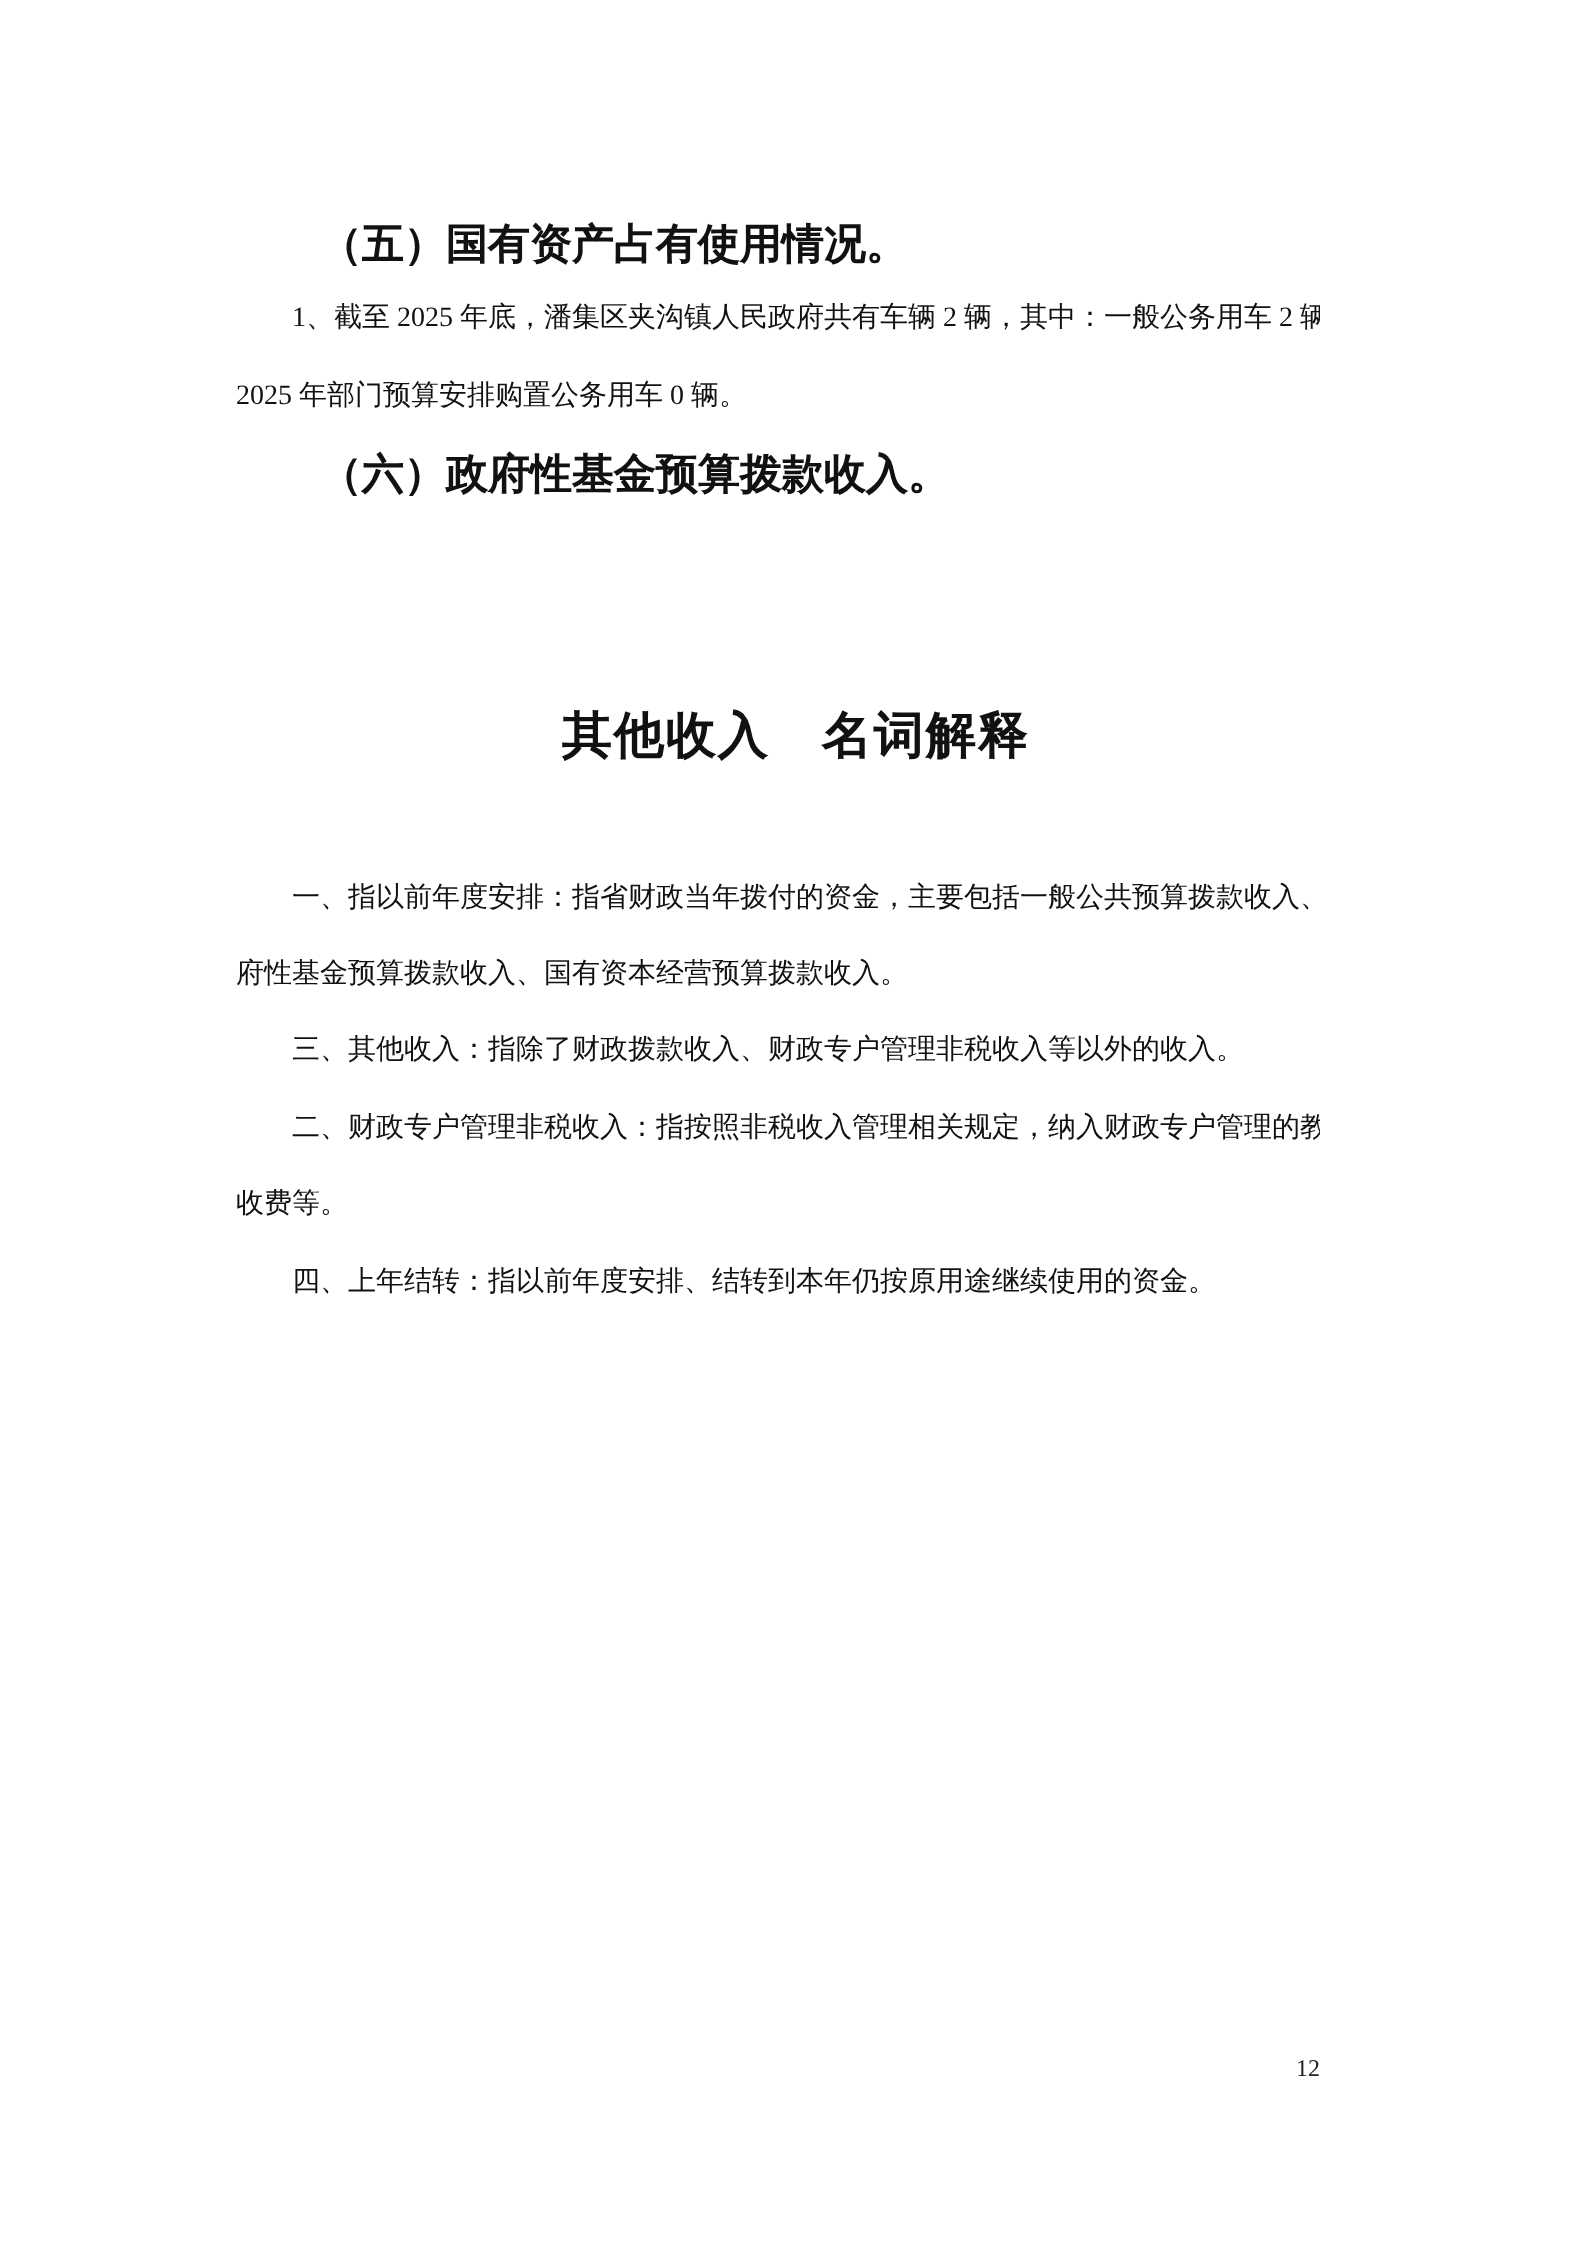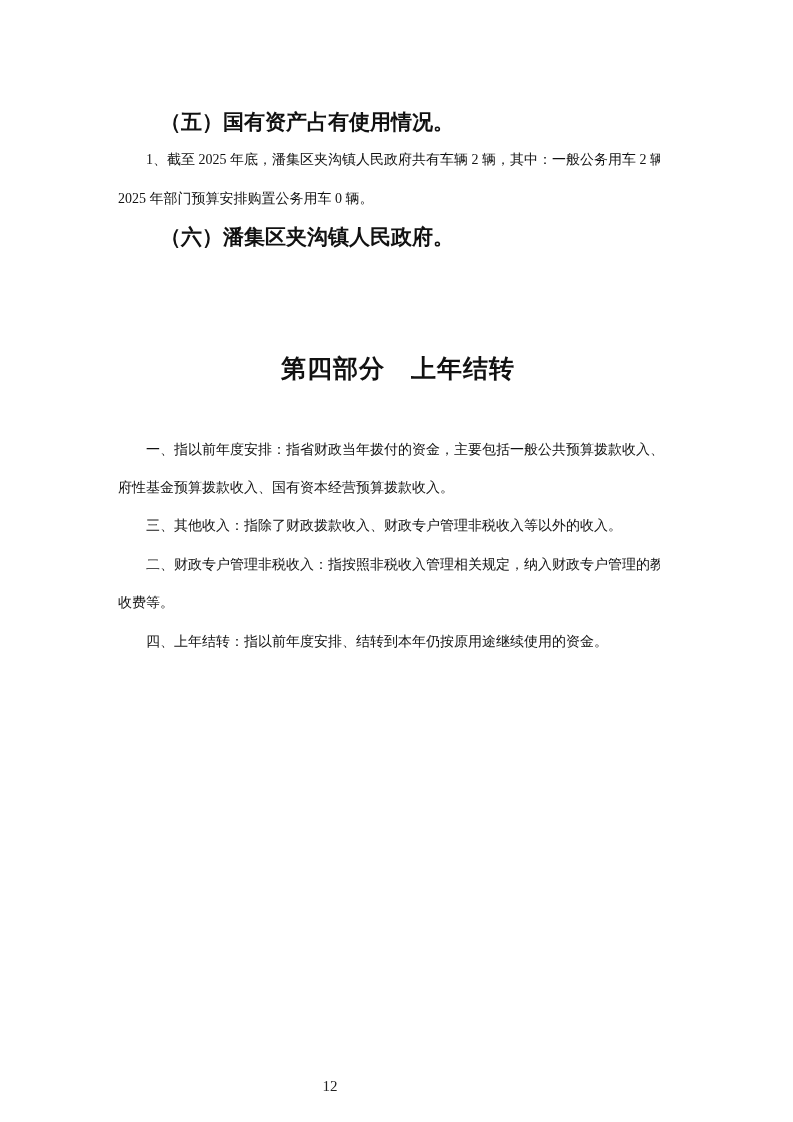--- a/index.html
+++ b/index.html
@@ -42,43 +42,43 @@
     font-size: 25px;
     line-height: 30px;
     font-weight: 600;
     text-align: center;
     text-indent: 0;
     margin: 96px 0 48px 0;
     letter-spacing: 1px;
   }
   .page-number {
     position: absolute;
-    top: 1076px;
+    top: 1024px;
     left: 0;
     width: 100%;
-    text-align: center;
-    font-size: 15px;
+    text-align: right;
+    font-size: 12px;
     line-height: 20px;
     color: #222222;
   }
 </style>
 </head>
 <body>
 
 <div class="page">
   <div class="content">
 
     <h2 class="sub-heading">（五）国有资产占有使用情况。</h2>
 
     <p class="body-text">1、截至 2025 年底，潘集区夹沟镇人民政府共有车辆 2 辆，其中：一般公务用车 2 辆。2025 年部门预算安排购置公务用车 0 辆。</p>
 
-    <h2 class="sub-heading">（六）潘集区夹沟镇人民政府。</h2>
+    <h2 class="sub-heading">（六）政府性基金预算拨款收入。</h2>
 
 
-    <h1 class="part-title">第四部分　上年结转</h1>
+    <h1 class="part-title">其他收入　名词解释</h1>
 
     <p class="body-text">一、指以前年度安排：指省财政当年拨付的资金，主要包括一般公共预算拨款收入、政府性基金预算拨款收入、国有资本经营预算拨款收入。</p>
 
     <p class="body-text">三、其他收入：指除了财政拨款收入、财政专户管理非税收入等以外的收入。</p>
 
     <p class="body-text">二、财政专户管理非税收入：指按照非税收入管理相关规定，纳入财政专户管理的教育收费等。</p>
 
     <p class="body-text">四、上年结转：指以前年度安排、结转到本年仍按原用途继续使用的资金。</p>
 
   </div>

